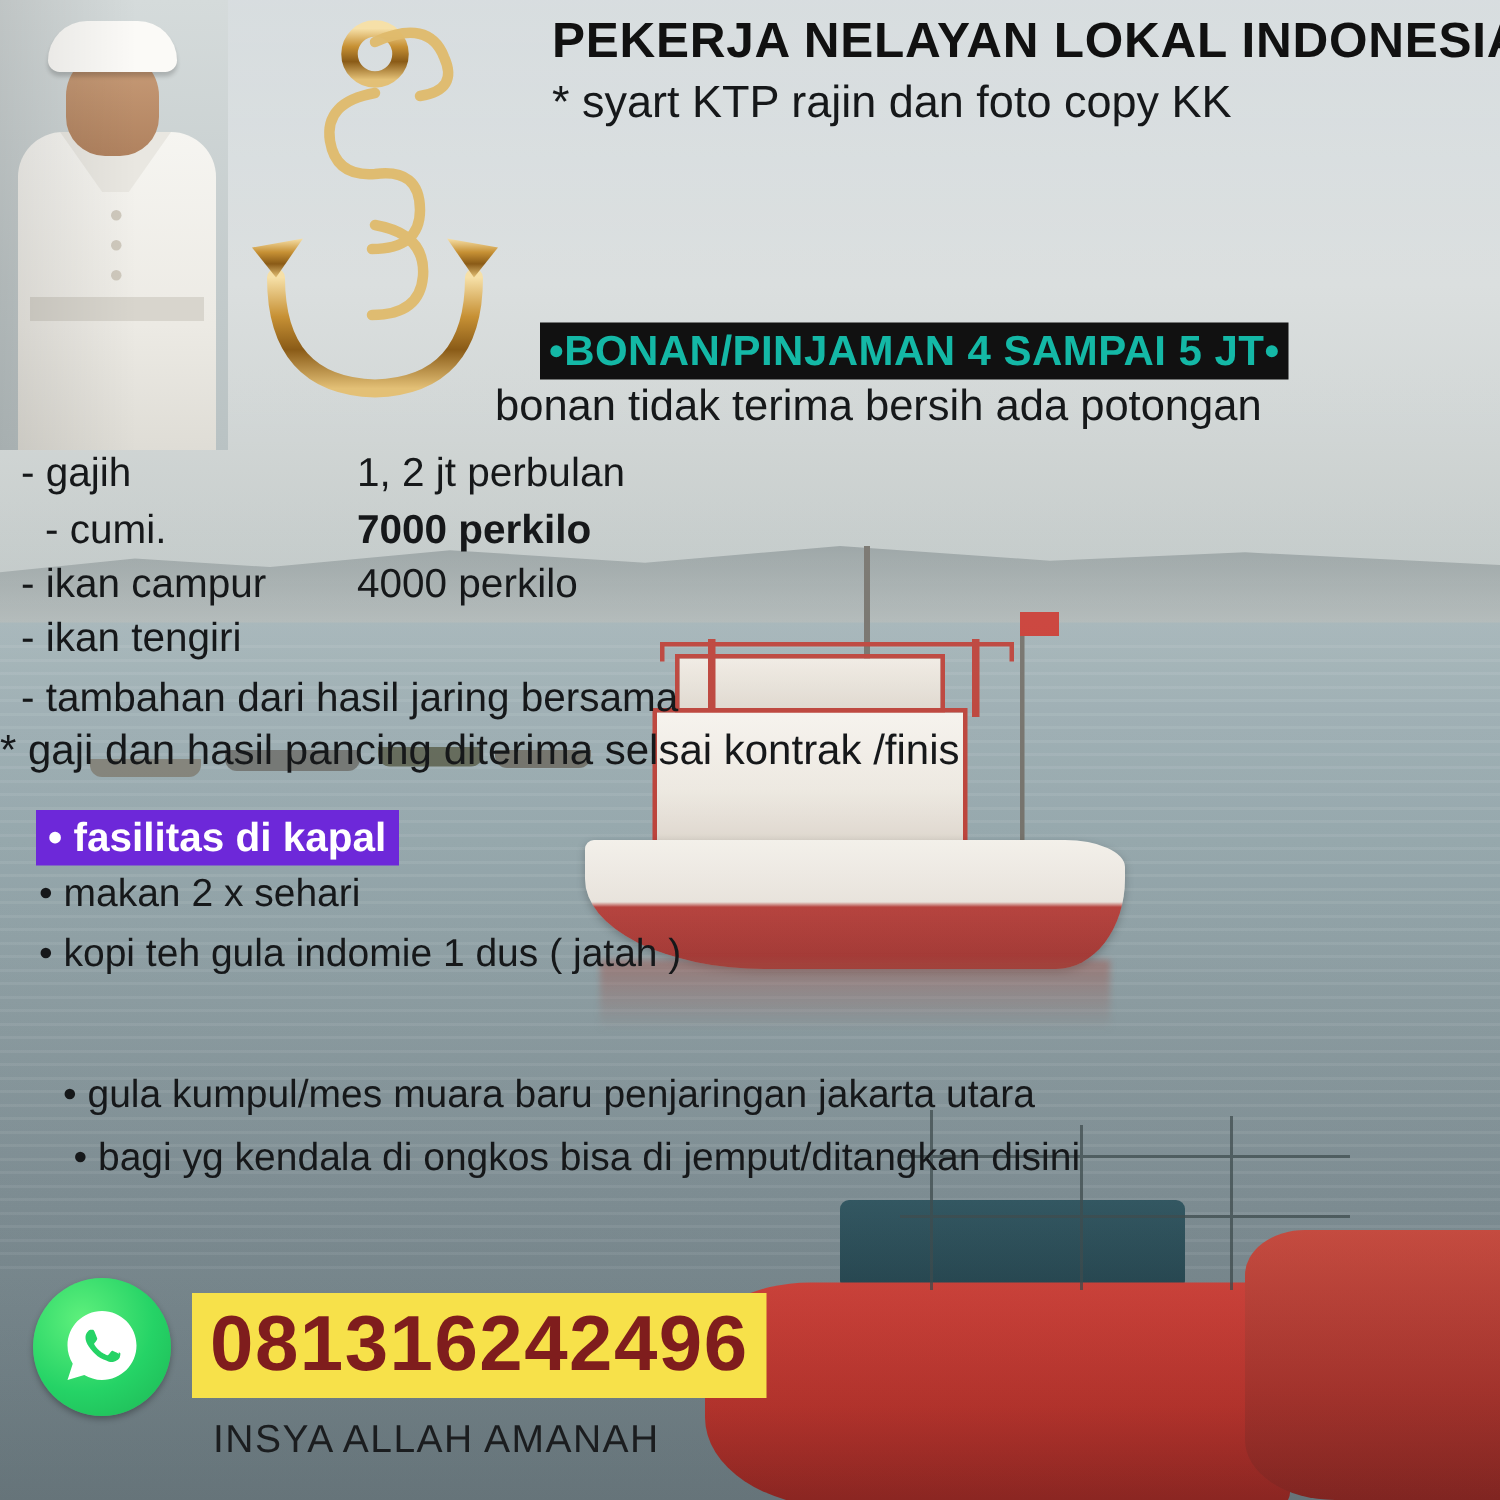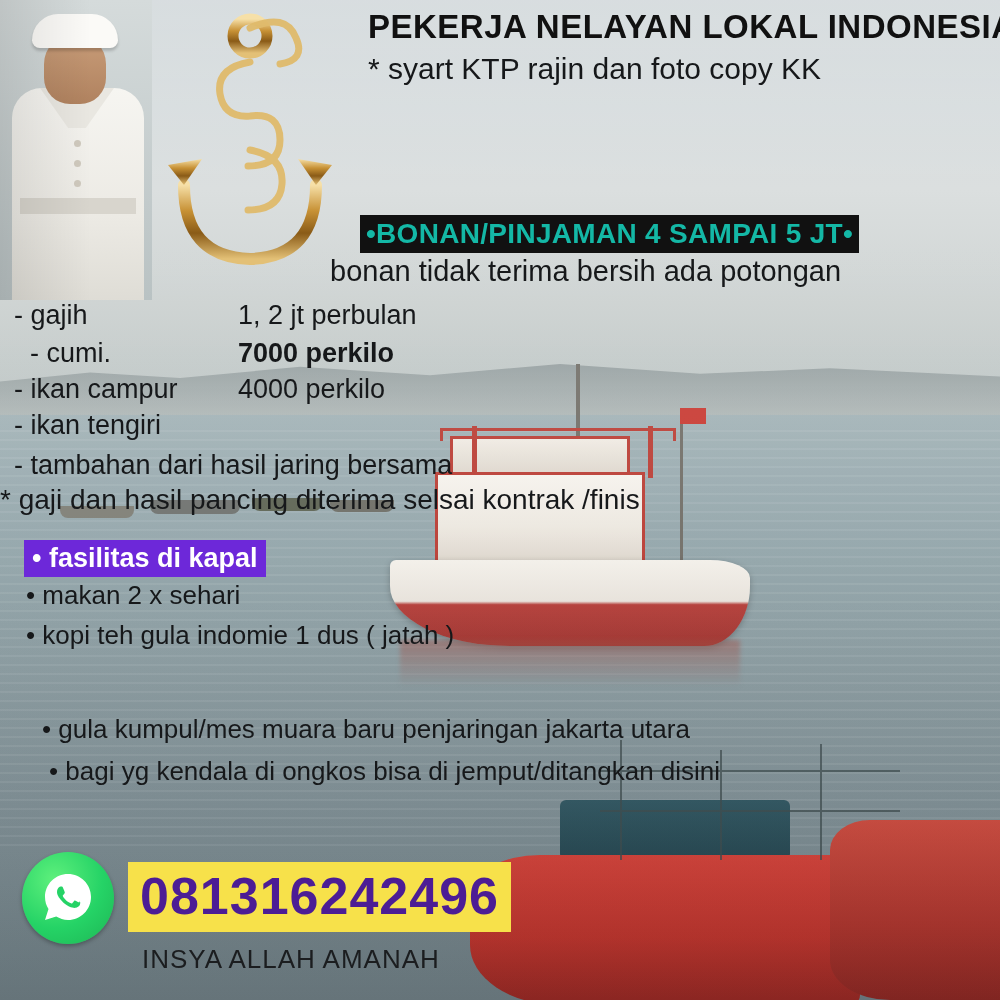--- a/index.html
+++ b/index.html
@@ -200,21 +200,21 @@
   
   .wa {
     position: absolute; left: 22px; top: 852px; width: 92px; height: 92px;
     border-radius: 50%;
     background: radial-gradient(circle at 35% 30%, #5ef07c, #25d366 55%, #1eb554 100%);
     box-shadow: 0 2px 4px rgba(0,0,0,0.3);
   }
   .wa svg { position: absolute; left: 19px; top: 18px; }
   .phone {
     position: absolute; left: 128px; top: 862px;
-    background: #f7e14a; color: #4c1d95;
+    background: #f7e14a; color: #7f1d1d;
     font-size: 52px; font-weight: bold; letter-spacing: 1px;
     padding: 4px 12px 6px 12px;
   }
   .amanah {
     position: absolute; left: 142px; top: 944px;
     font-size: 26px; color: #1b1d1f; letter-spacing: 1px;
   }
 </style>
 </head>
 <body>

